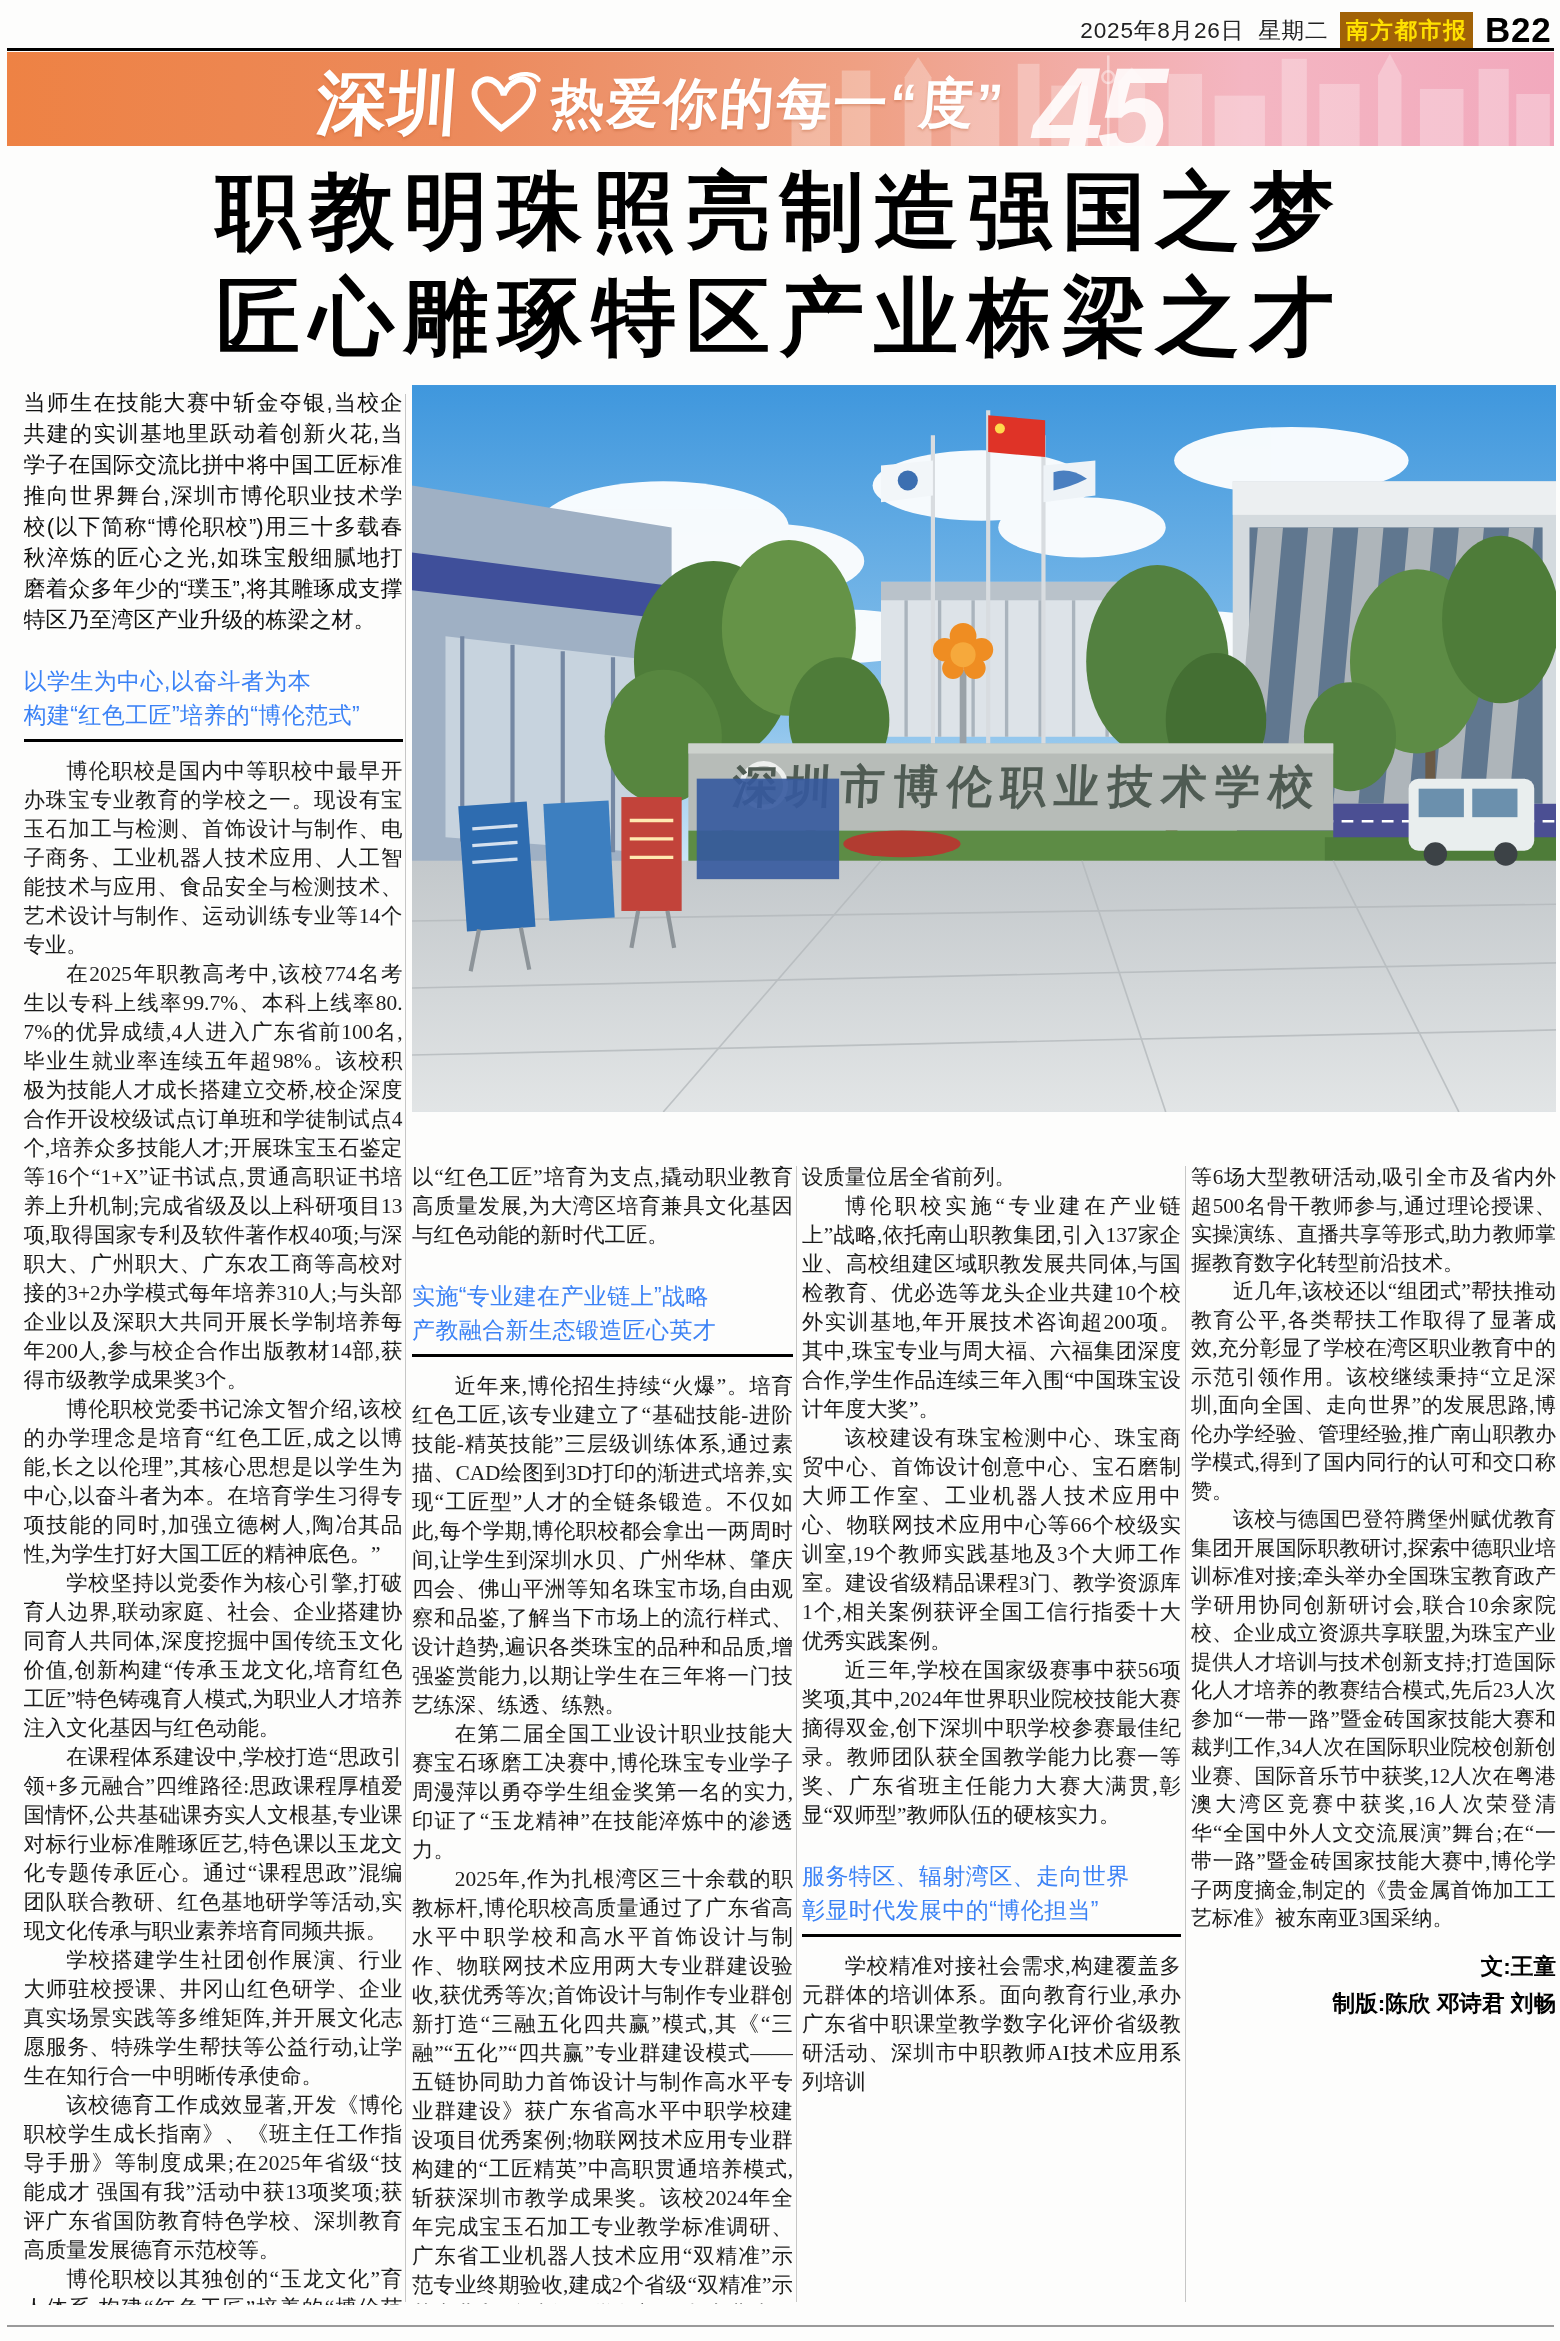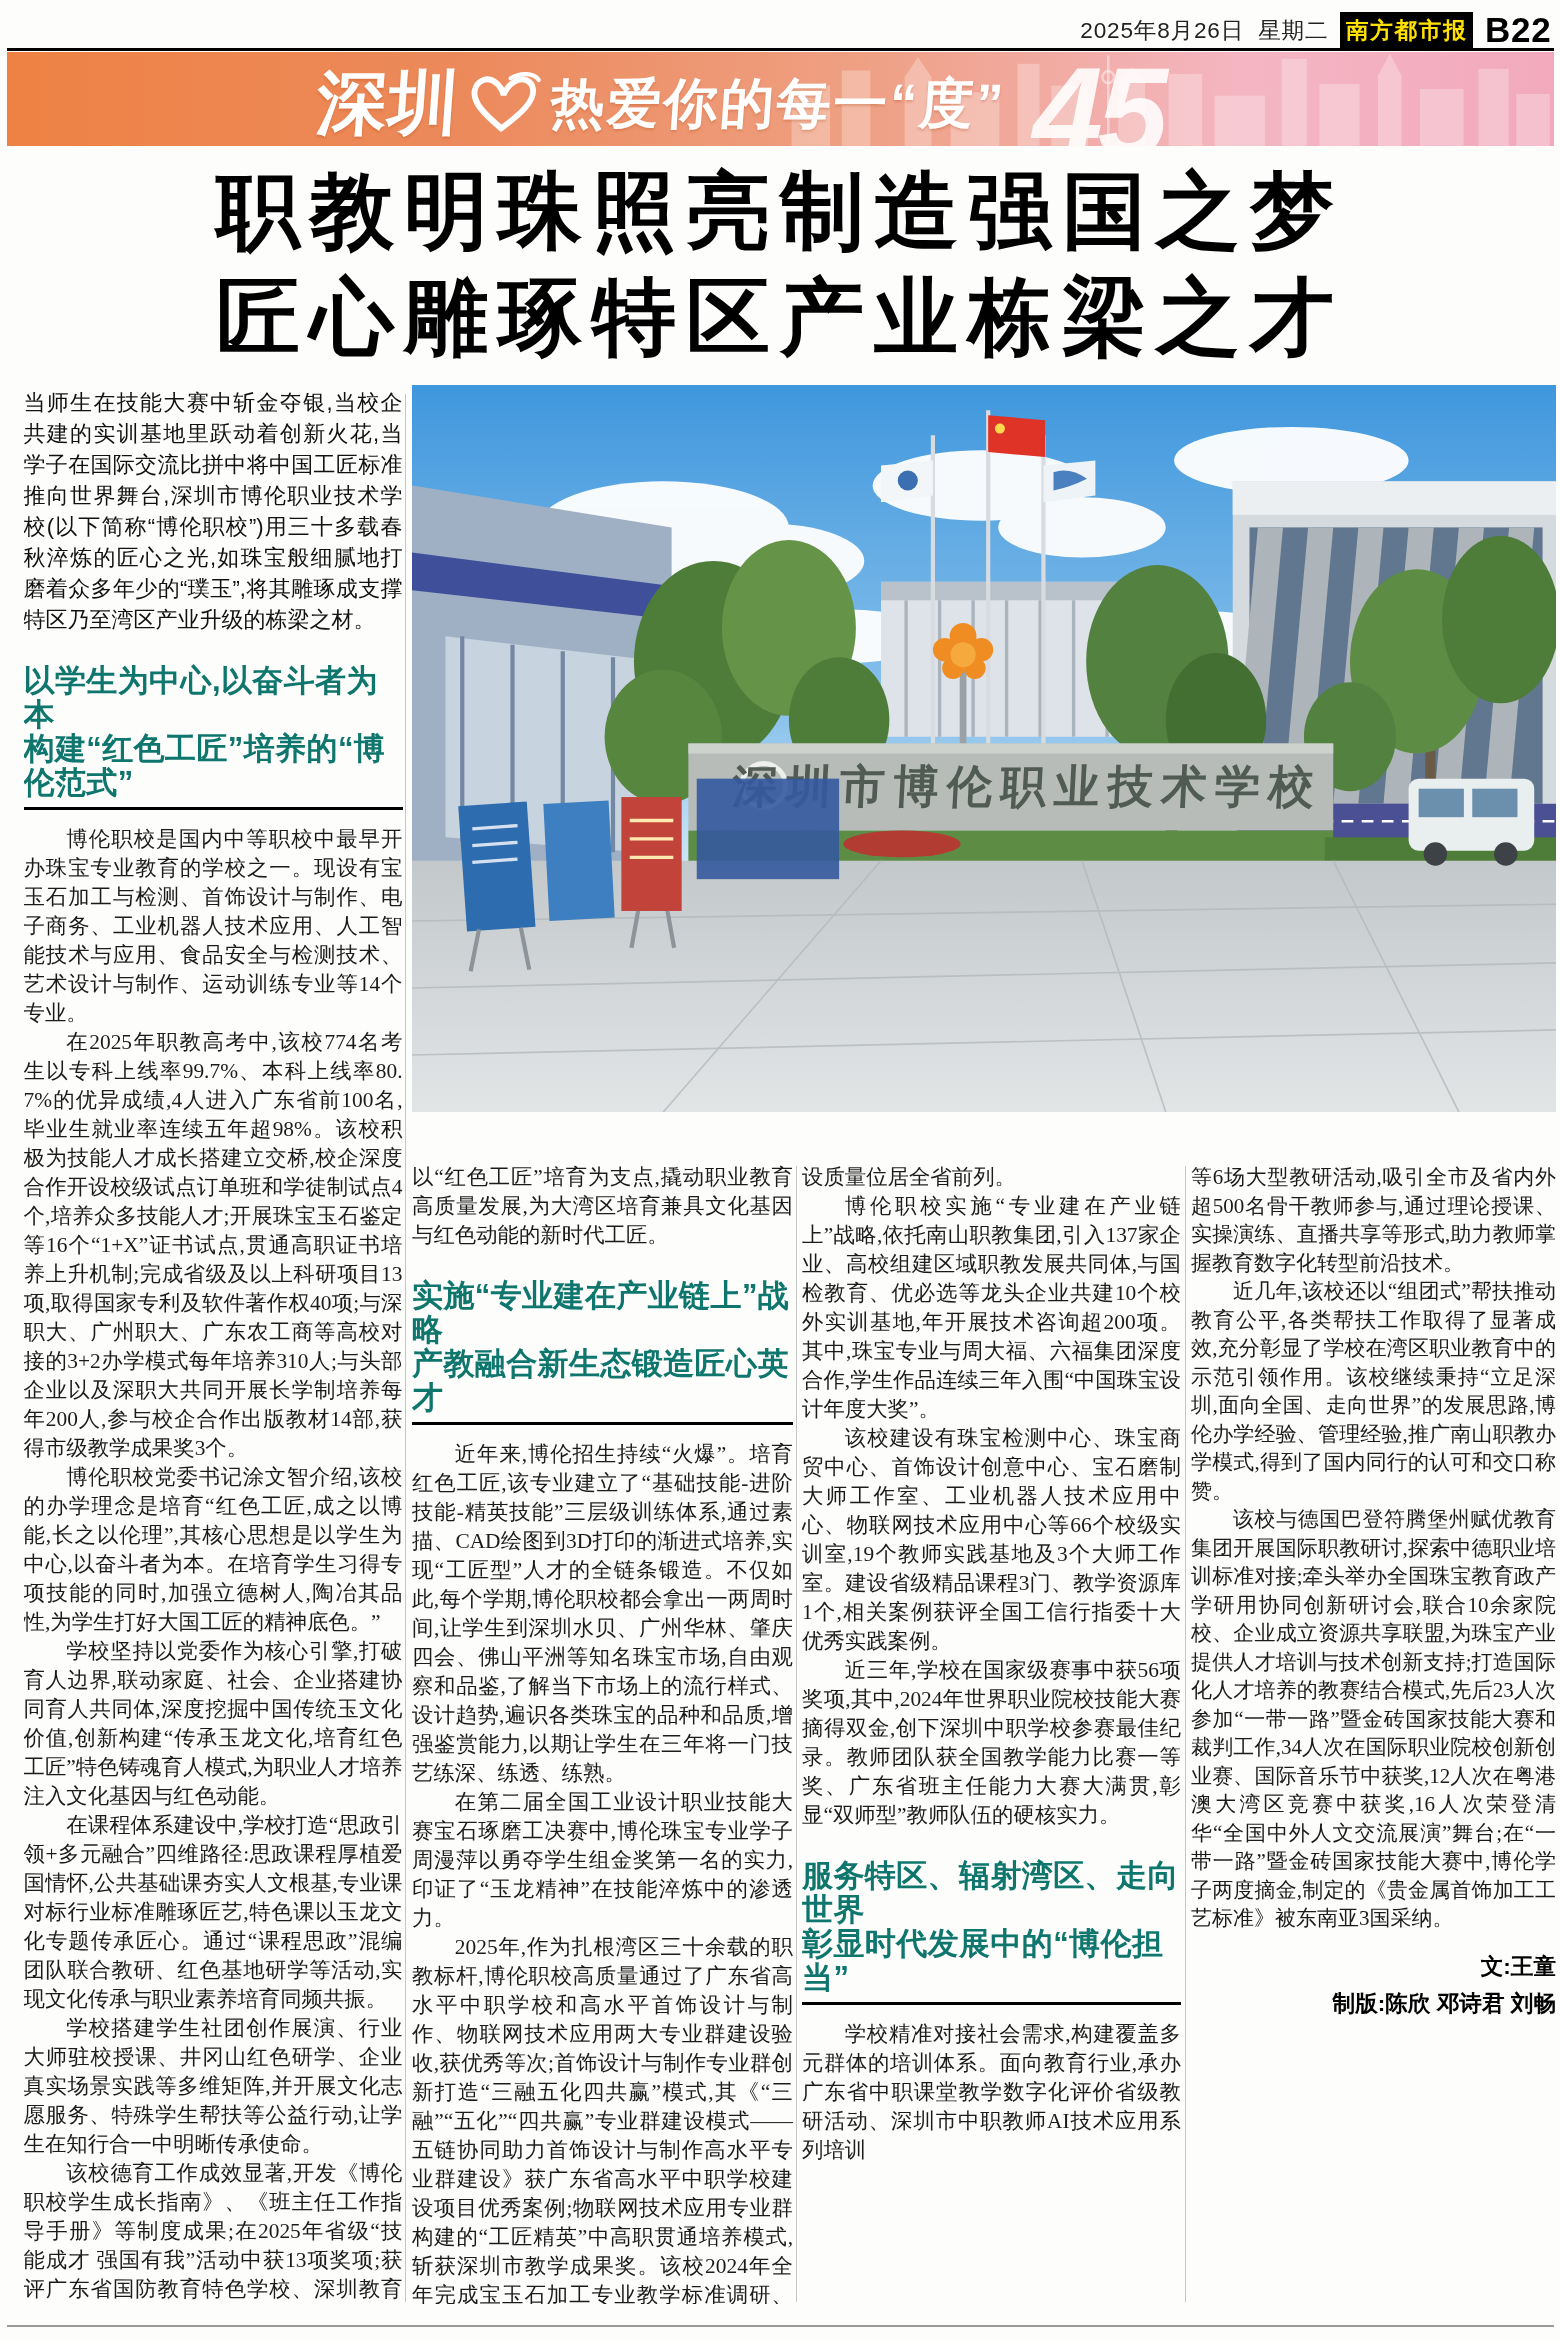--- a/index.html
+++ b/index.html
@@ -3,21 +3,21 @@
 <meta charset="utf-8">
 <style>
   html,body{margin:0;padding:0;}
   body{
     width:1560px;height:2342px;position:relative;background:#fdfdfc;
     font-family:"Liberation Sans",sans-serif;overflow:hidden;
   }
   
   .header{position:absolute;top:10px;right:8.4px;display:flex;align-items:center;gap:11.7px;margin-left:10px;}
   .header .date{font-size:22.6px;color:#222;letter-spacing:0.8px;}
-  .header .masthead{background:#000000;color:#ffe100;font-weight:bold;font-size:22.6px;
+  .header .masthead{background:#a16207;color:#ffe100;font-weight:bold;font-size:22.6px;
     padding:2.5px 5.9px;letter-spacing:1.7px;font-family:"Liberation Serif",serif;}
   .header .pageno{font-size:35px;font-weight:900;color:#000;letter-spacing:0.8px;}
   .header-rule{position:absolute;top:48px;left:6.7px;width:1547px;height:2.5px;background:#000;}
   
   .banner{position:absolute;top:52px;left:6.7px;width:1547px;height:94px;overflow:hidden;
     background:linear-gradient(90deg,#ee8244 0%,#ec8a5c 30%,#efa083 55%,#f4b6c2 80%,#f2a9bd 100%);}
   .banner svg.skyline{position:absolute;right:0;top:0;height:94px;}
   .banner .slogan{position:absolute;left:310px;top:5px;display:flex;align-items:center;
     color:#fff;transform:skewX(-4deg);white-space:nowrap;}
   .banner .city{font-size:70px;font-weight:900;letter-spacing:1.7px;text-shadow:0 1.7px 2.5px rgba(180,80,30,.35);}
@@ -32,21 +32,21 @@
   
   .photo{position:absolute;left:412px;top:385px;width:1144px;height:727px;overflow:hidden;background:#9cc4e0;}
   
   .col{position:absolute;overflow:hidden;}
   .col1{left:23.5px;top:387px;width:379px;height:1918px;}
   .col2{left:412px;top:1163px;width:381px;height:1141px;}
   .col3{left:802px;top:1163px;width:379px;height:1141px;}
   .col4{left:1191px;top:1163px;width:365px;height:1141px;}
   .intro{font-size:22px;line-height:31px;font-weight:500;color:#111;
     text-align:justify;word-break:break-all;}
-  .sec-head{font-size:31px;line-height:34px;font-weight:bold;color:#0f766e;letter-spacing:0.4px;}
+  .sec-head{font-size:23px;line-height:34px;font-weight:normal;color:#3b82f6;letter-spacing:0.4px;}
   .sec-rule{height:3.4px;background:#000;margin-top:7.5px;}
   .body-text p{margin:0;font-size:21.4px;line-height:29px;color:#1b1b1b;
     font-family:"Liberation Serif",serif;text-align:justify;word-break:break-all;
     text-indent:2em;}
   .body-text p.cont{text-indent:0;}
   .col4 .body-text p{font-size:21px;line-height:28.5px;}
   .credits{margin-top:15px;font-size:22.6px;line-height:37px;font-weight:bold;color:#000;text-align:right;}
   
   .vrule{position:absolute;width:0.8px;background:#c6c6c6;}
   .vr1{left:405px;top:394px;height:1908px;}

